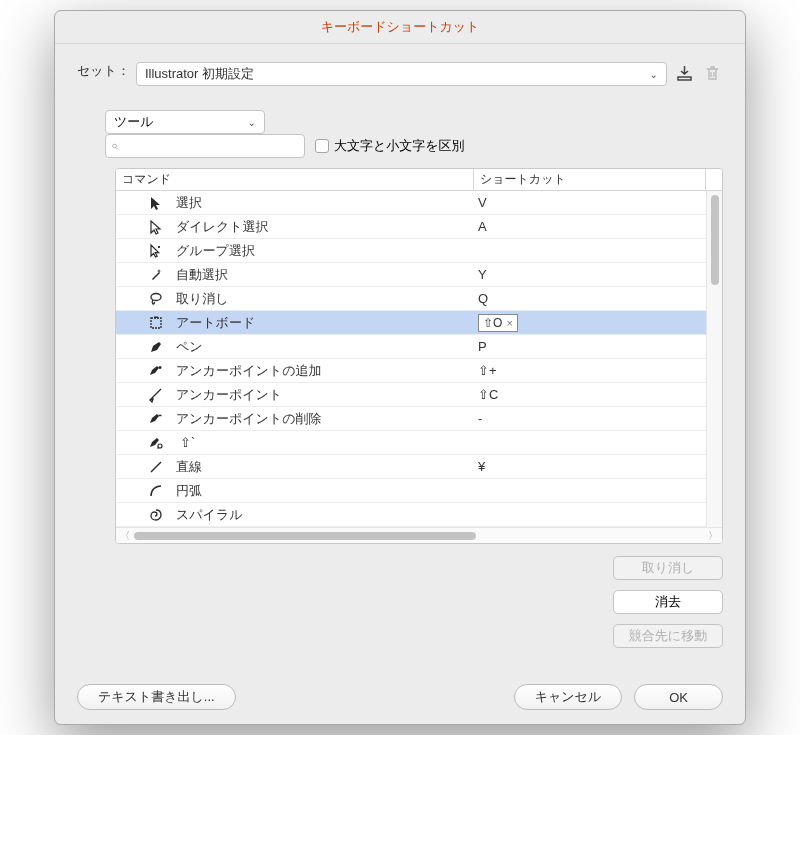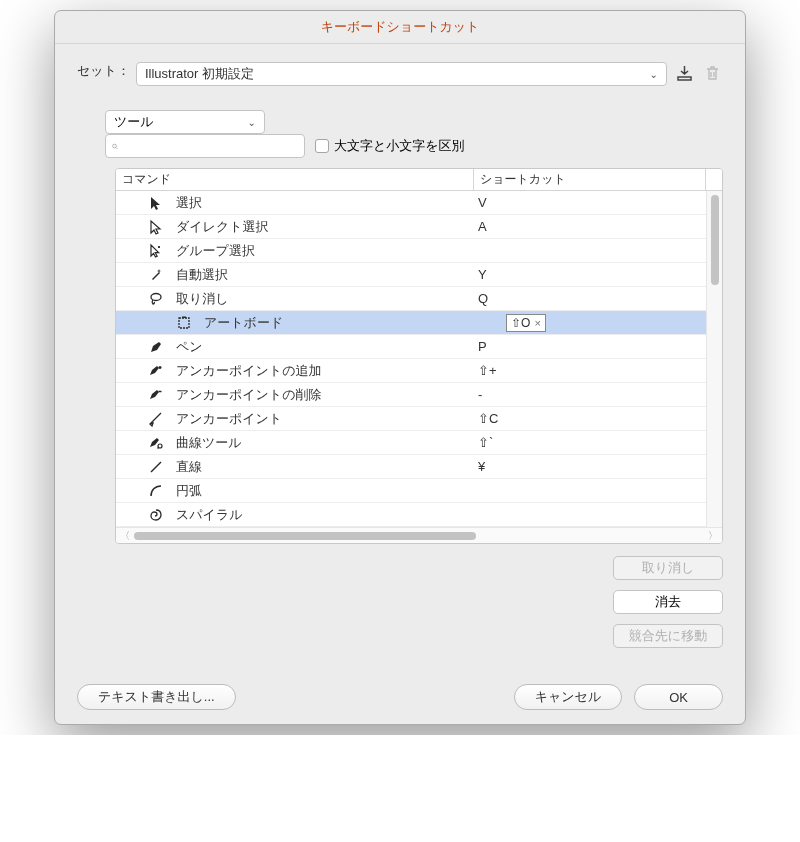--- a/index.html
+++ b/index.html
@@ -150,21 +150,20 @@
       flex: 1;
     }
     .row {
       display: flex;
       height: 24px;
       align-items: center;
       border-bottom: 1px solid #ededed;
     }
     .row.selected {
       background: #c3d7f4;
-      padding-left: 28px;
     }
     .cell-icon {
       width: 60px;
       display: flex;
       justify-content: flex-end;
       padding-right: 12px;
       color: #2a2a2a;
     }
     .cell-icon svg {
       display: block;
@@ -417,45 +416,44 @@
                     <path d="M2 12l2-5 5-4 2 2-4 5-5 2z" fill="#2a2a2a"></path>
                     <path d="M12 3v3M10.5 4.5h3" stroke="#2a2a2a" stroke-width="1.5"></path>
                   </svg>
                 </div>
                 <div class="cell-command">アンカーポイントの追加</div>
                 <div class="cell-shortcut">⇧+</div>
               </div>
               <div class="row">
                 <div class="cell-icon">
                   <svg width="16" height="16" viewBox="0 0 16 16">
+                    <path d="M2 13L13 2M2 13l3-1-1 3z" fill="none" stroke="#2a2a2a" stroke-width="1.3"></path>
+                  </svg>
+                </div>
+                <div class="cell-command">アンカーポイント</div>
+                <div class="cell-shortcut">⇧C</div>
+              </div>
+              <div class="row">
+                <div class="cell-icon">
+                  <svg width="16" height="16" viewBox="0 0 16 16">
                     <path d="M2 12l2-5 5-4 2 2-4 5-5 2z" fill="#2a2a2a"></path>
                     <path d="M10.5 4.5h3" stroke="#2a2a2a" stroke-width="1.5"></path>
                   </svg>
                 </div>
                 <div class="cell-command">アンカーポイントの削除</div>
                 <div class="cell-shortcut">-</div>
-              </div>
-              <div class="row">
-                <div class="cell-icon">
-                  <svg width="16" height="16" viewBox="0 0 16 16">
-                    <path d="M2 13L13 2M2 13l3-1-1 3z" fill="none" stroke="#2a2a2a" stroke-width="1.3"></path>
-                  </svg>
-                </div>
-                <div class="cell-command">アンカーポイント</div>
-                <div class="cell-shortcut">⇧C</div>
               </div>
               <div class="row">
                 <div class="cell-icon">
                   <svg width="16" height="16" viewBox="0 0 16 16">
                     <path d="M2 12l2-5 5-4 2 2-4 5-5 2z" fill="#2a2a2a"></path>
                     <circle cx="12" cy="11" r="2" fill="none" stroke="#2a2a2a" stroke-width="1.2"></circle>
                     <path d="M10.5 12.5l-1 1" stroke="#2a2a2a" stroke-width="1.2"></path>
                   </svg>
                 </div>
-                <div class="cell-command">曲線ツール</div>
                 <div class="cell-shortcut">⇧`</div>
               </div>
               <div class="row">
                 <div class="cell-icon">
                   <svg width="16" height="16" viewBox="0 0 16 16">
                     <path d="M3 13L13 3" stroke="#2a2a2a" stroke-width="1.5"></path>
                   </svg>
                 </div>
                 <div class="cell-command">直線</div>
                 <div class="cell-shortcut">¥</div>

